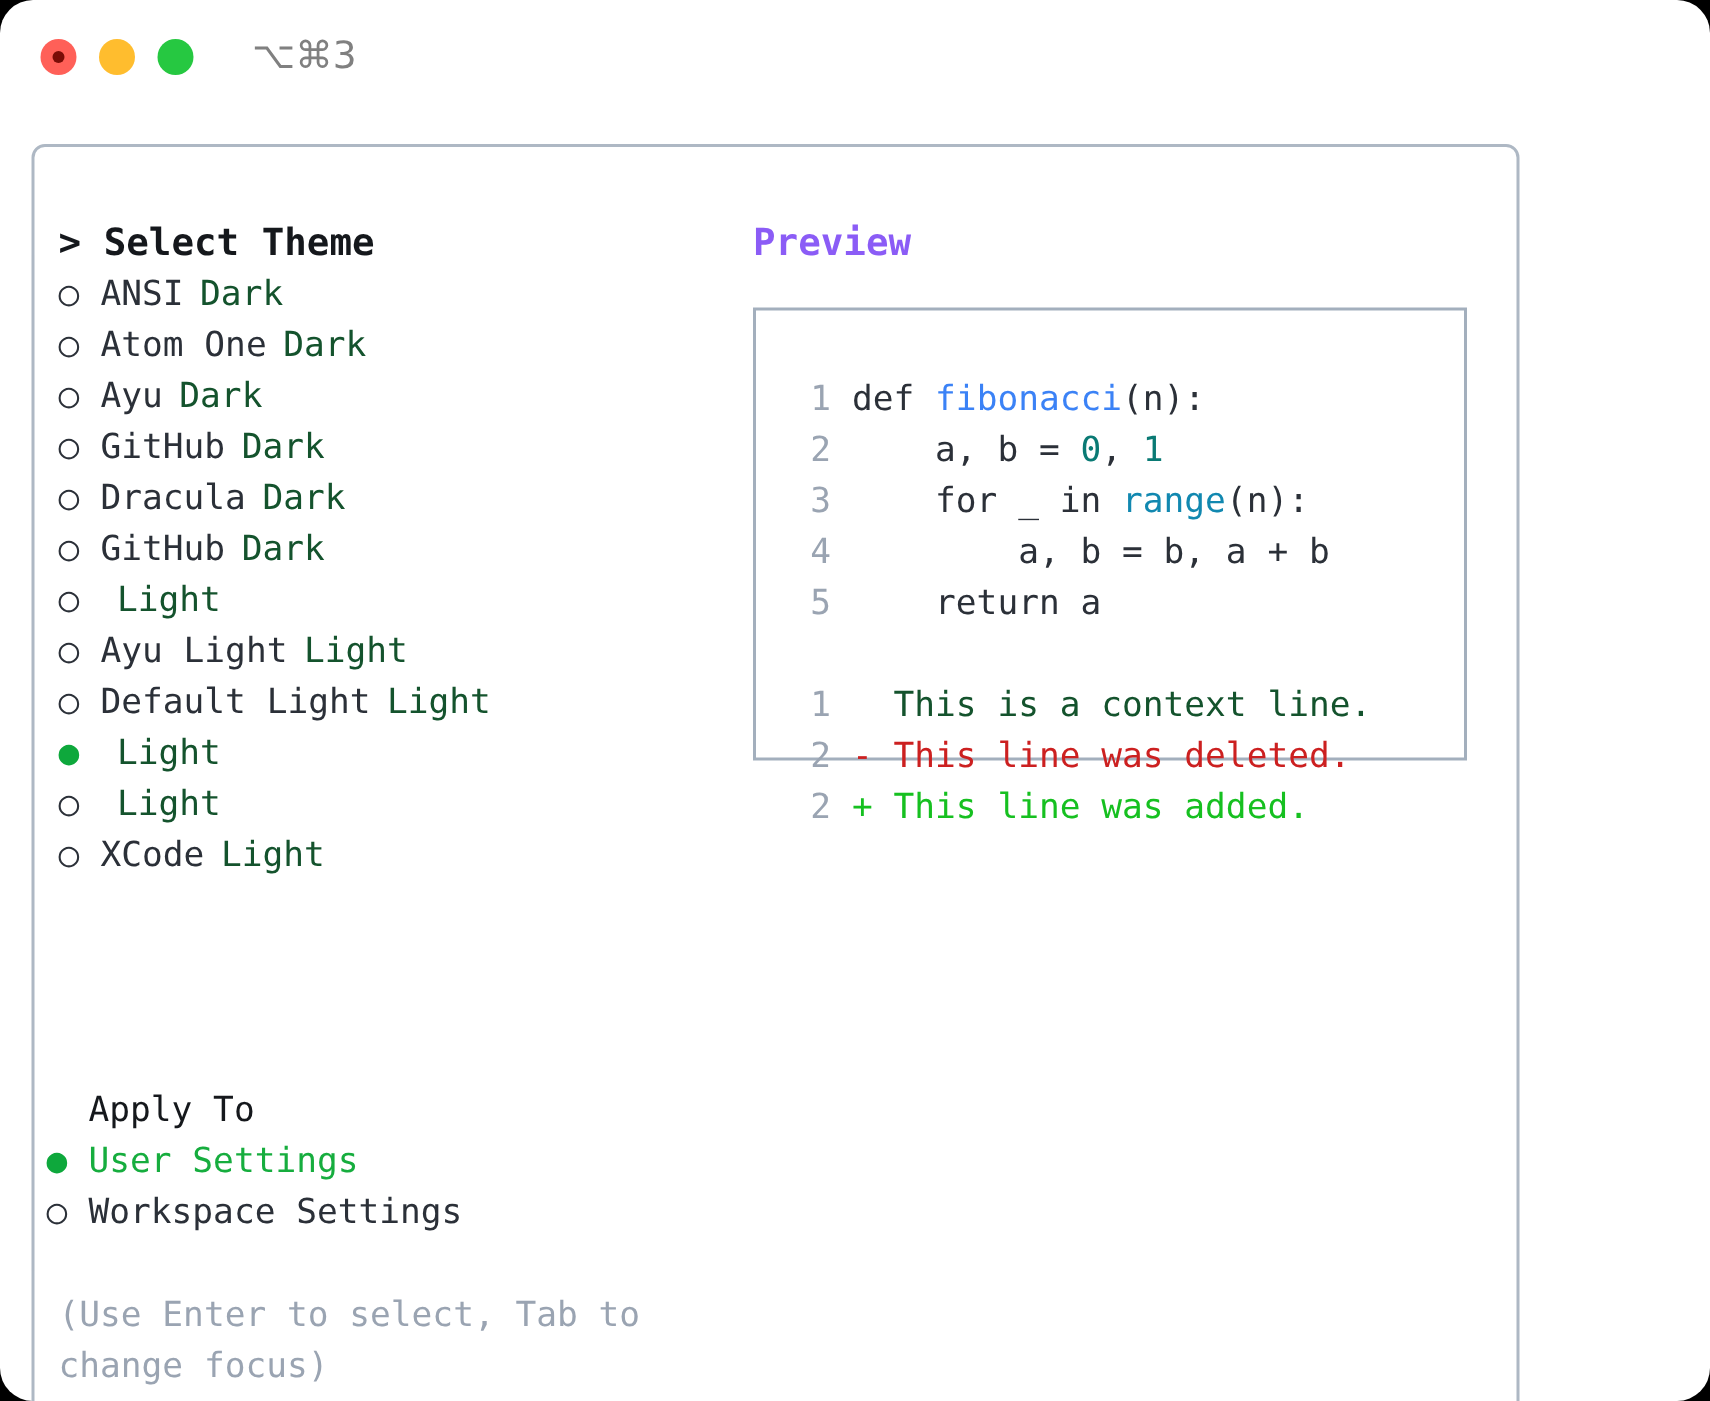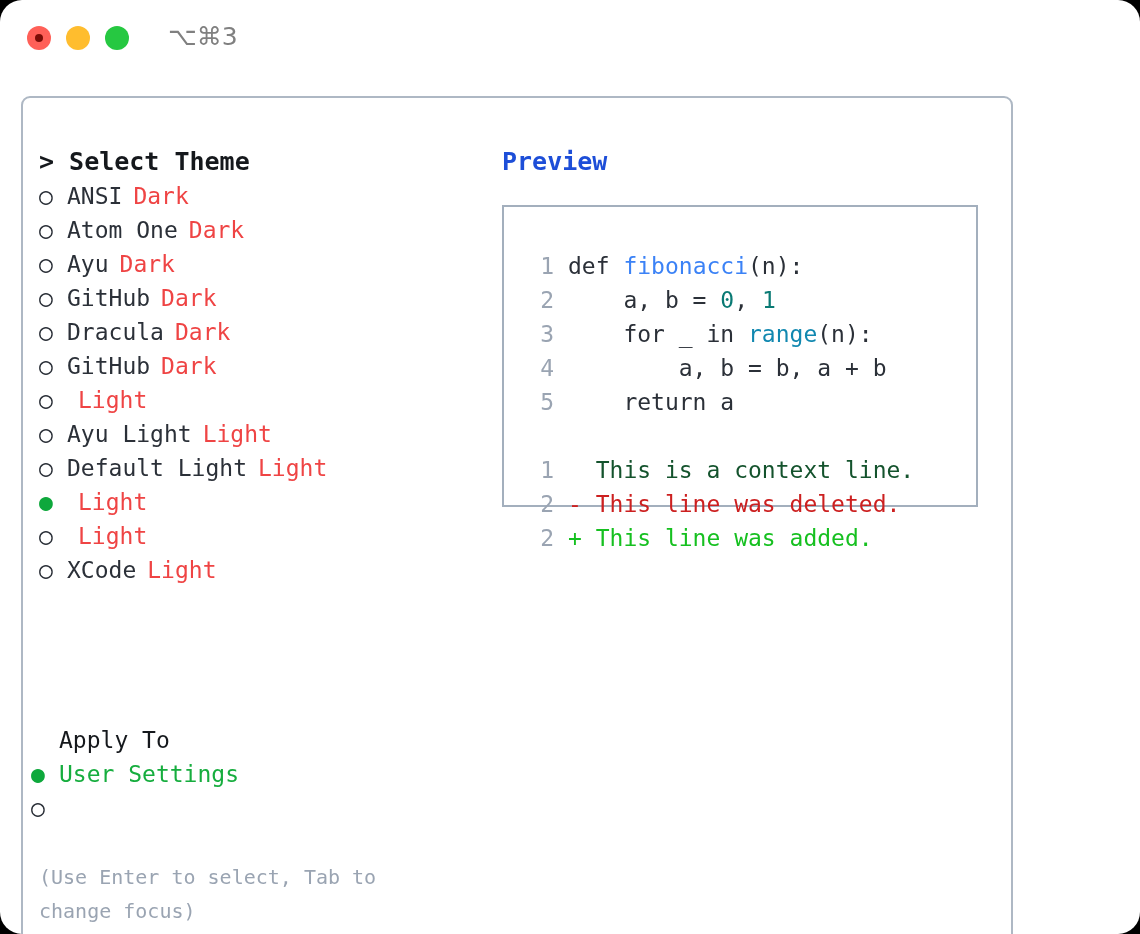--- a/index.html
+++ b/index.html
@@ -112,21 +112,21 @@
     color: #2b3038;
     text-align: left;
     font-family: "DejaVu Sans Mono", monospace;
   }
   .marker.selected { color: #0ea83c; }
   .theme-name {
     color: #2b3038;
   }
   .theme-row.selected .theme-name { color: #16ad3e; }
   .theme-kind {
-    color: #ef4444;
+    color: #14532d;
     margin-left: 11px;
   }
 
   
   #apply-section {
     position: absolute;
     left: 8px;
     top: 625px;
     width: 460px;
   }
@@ -137,37 +137,37 @@
     padding-left: 28px;
     white-space: pre;
   }
 
   
   #hint-text {
     position: absolute;
     left: 16px;
     top: 762px;
     width: 410px;
-    font-size: 20px;
+    font-size: 23px;
     line-height: 34px;
     color: #9aa4b2;
     white-space: pre-wrap;
   }
 
   
   #preview-column {
     position: absolute;
     left: 479px;
     top: 47px;
     width: 500px;
   }
   #preview-heading {
     font-size: 25px;
     font-weight: bold;
-    color: #1d4ed8;
+    color: #8b5cf6;
     line-height: 34px;
     white-space: pre;
   }
   #preview-box {
     position: absolute;
     left: 479px;
     top: 107px;
     width: 476px;
     height: 302px;
     border: 2px solid #a3afbd;
@@ -236,21 +236,21 @@
           <div class="theme-row selected"><span class="marker selected">●</span><span class="theme-kind">Light</span></div>
           <div class="theme-row"><span class="marker">○</span><span class="theme-kind">Light</span></div>
           <div class="theme-row"><span class="marker">○</span><span class="theme-name">XCode</span><span class="theme-kind">Light</span></div>
         </div>
     </div>
 
     <div id="apply-section">
       <div id="apply-heading">Apply To</div>
       <div id="apply-list">
           <div class="theme-row selected"><span class="marker selected">●</span><span class="theme-name">User Settings</span></div>
-          <div class="theme-row"><span class="marker">○</span></div>
+          <div class="theme-row"><span class="marker">○</span><span class="theme-name">Workspace Settings</span></div>
         </div>
     </div>
 
     <div id="hint-text">(Use Enter to select, Tab to change focus)</div>
 
     <div id="preview-column">
       <div id="preview-heading">Preview</div>
     </div>
 
     <div id="preview-box">

